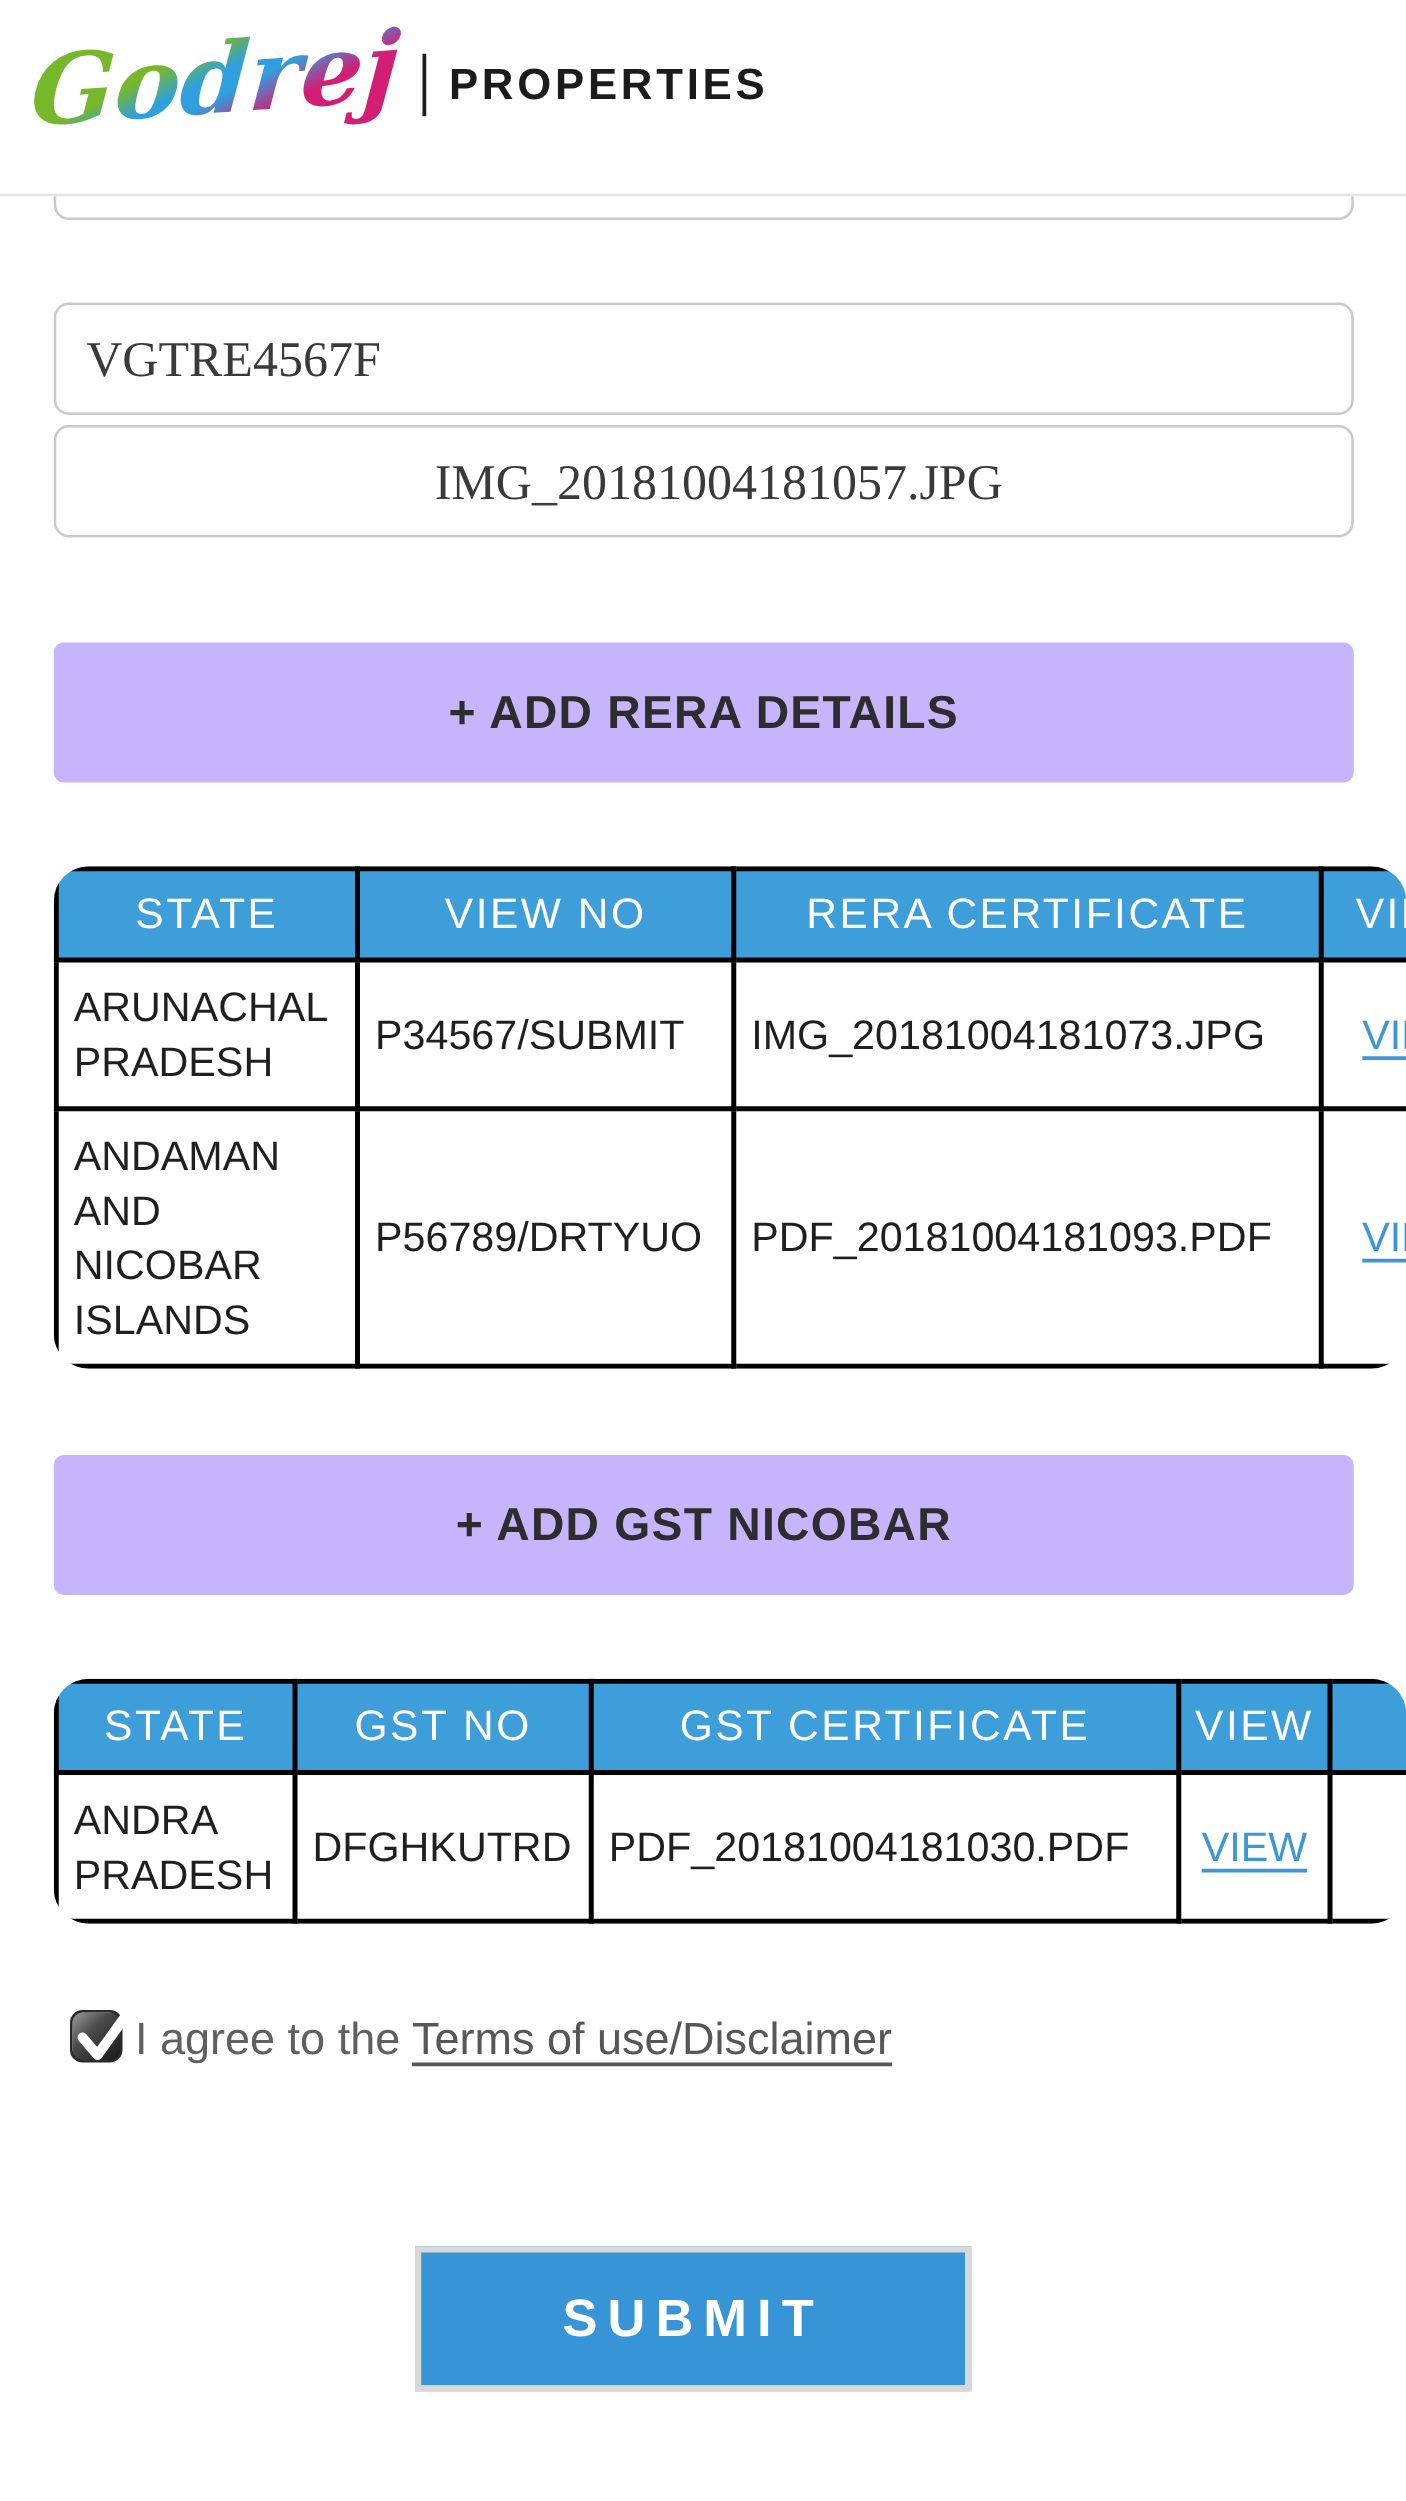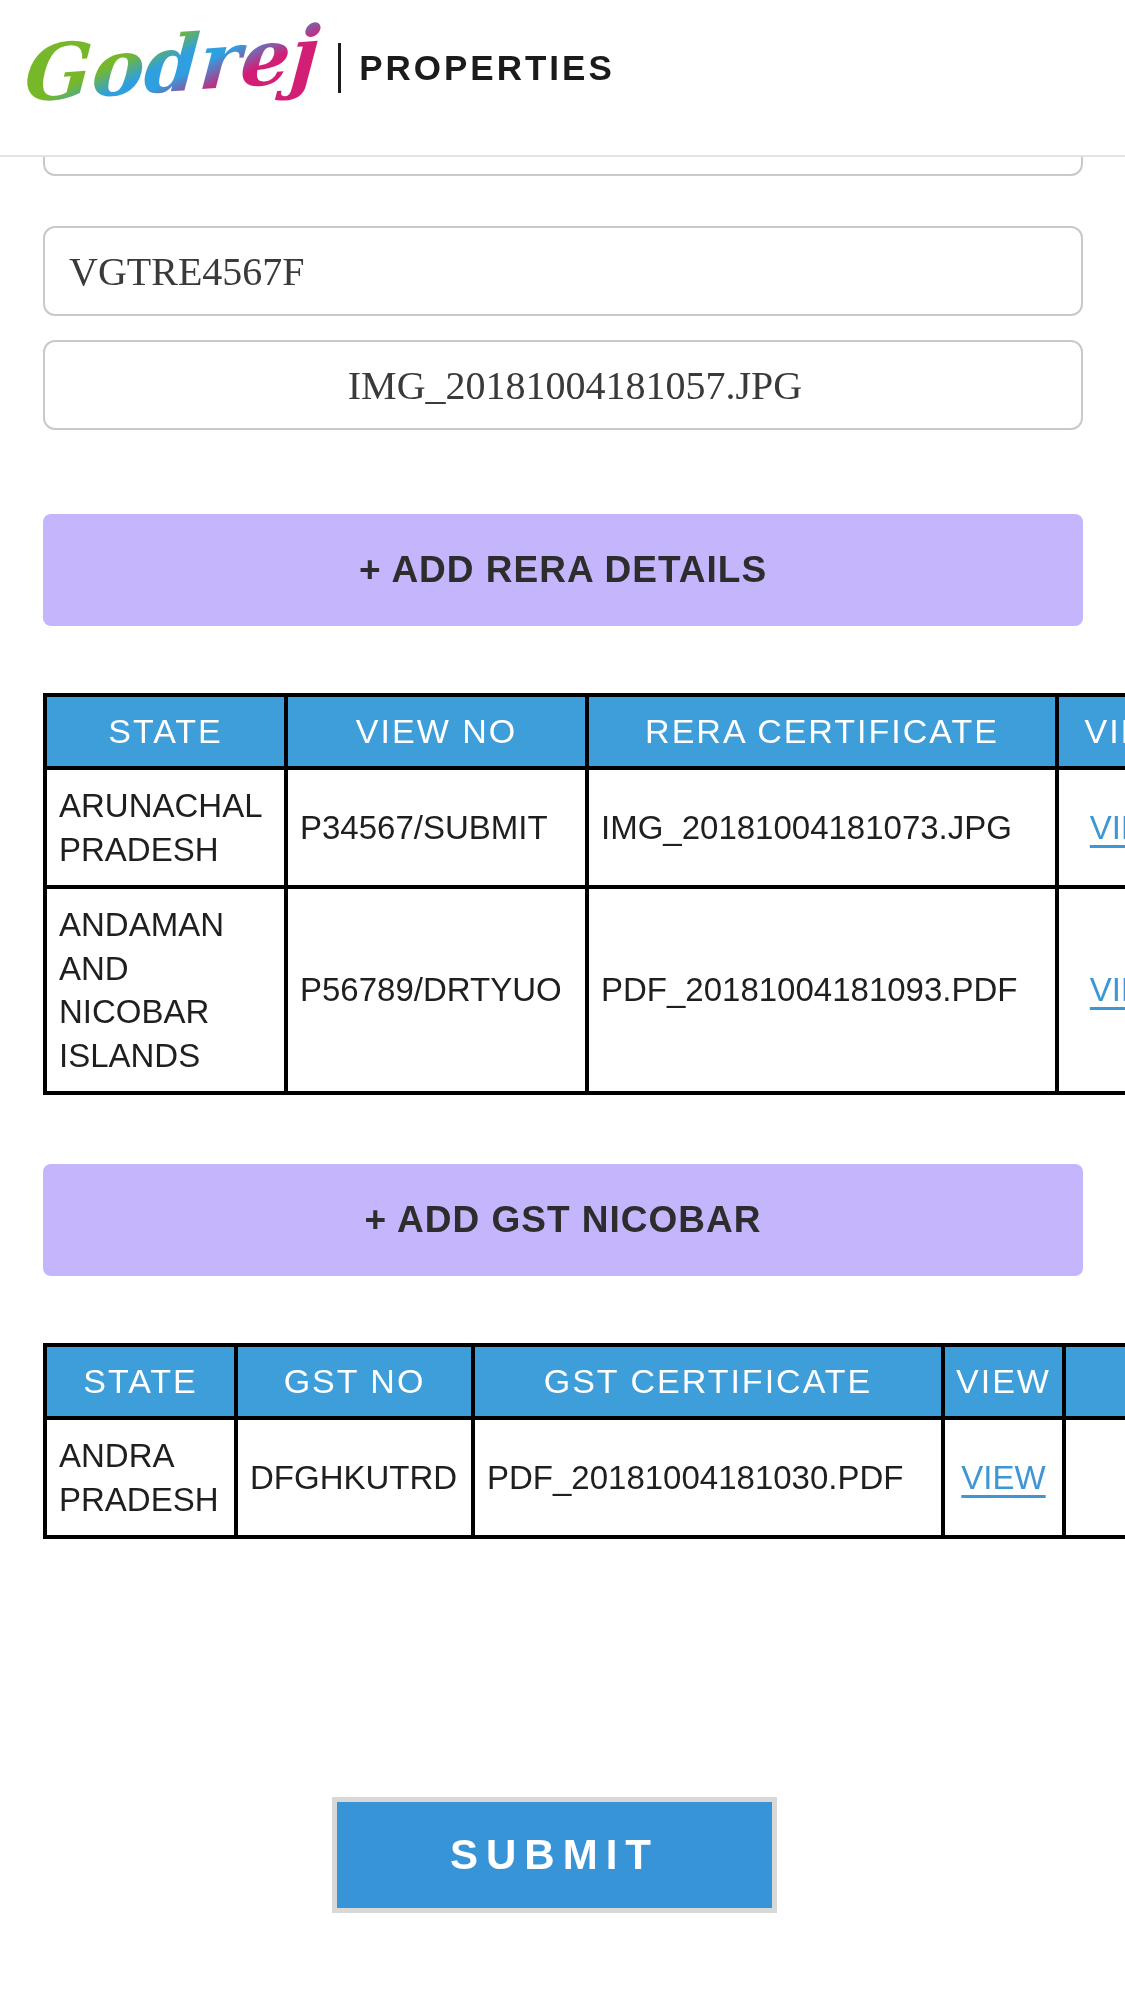--- a/index.html
+++ b/index.html
@@ -30,36 +30,36 @@
   }
 
   
   .text-input {
     position:absolute; left:43px; width:1040px; height:90px;
     border:2px solid #c9c9c9; border-radius:12px; background:#fff;
     font-family:"Liberation Serif","DejaVu Serif",serif;
     font-size:40px; color:#3a3a3a; padding:0 0 0 24px; outline:none;
   }
   .input-partial { top:110px; height:66px; z-index:1; }
-  .input-pan  { top:226px; }
+  .input-pan  { top:242px; }
   .input-file { top:340px;text-align:center; }
 
   
   .add-btn {
     position:absolute; left:43px; width:1040px; height:112px;
     background:#c4b5fd; border:none; border-radius:8px;
     font-family:"Liberation Sans","DejaVu Sans",sans-serif;
     font-size:37px; font-weight:bold; color:#2d2d2d; letter-spacing:1px;
     text-align:center; cursor:pointer;
   }
   .btn-rera { top:514px; }
   .btn-gst  { top:1164px; }
 
   
-  .table-wrap { position:absolute; left:43px; width:1082px; overflow:hidden; }
+  .table-wrap { position:absolute; left:43px; width:1082px; overflow:hidden;border-radius:28px; }
   .wrap-rera { top:693px; }
   .wrap-gst  { top:1343px; }
   table { border-collapse:collapse; table-layout:fixed; }
   .rera-table { width:1162px; }
   .gst-table  { width:1167px; }
   th, td { border:4px solid #000; background:#fff; }
   th {
     background:#3e9ed9; color:#ffffff; font-weight:normal;
     font-size:34px; letter-spacing:2px; text-align:center; height:73px;
   }
@@ -177,16 +177,24 @@
         <td>PDF_20181004181030.PDF</td>
         <td class="view-cell">
           <span class="view-link">VIEW</span>
         </td>
         <td></td>
       </tr>
     </tbody>
       </table>
   </div>
 
+  <div class="agree-row">
+    <div class="checkbox" aria-checked="true">
+      <svg width="56" height="58" viewBox="0 0 56 58">
+        <path d="M10 32 L22 46 L48 10" fill="none" stroke="#ffffff" stroke-width="8" stroke-linecap="round" stroke-linejoin="round"></path>
+      </svg>
+    </div>
+    <div class="agree-label"><span>I agree to the </span><span class="agree-link">Terms of use/Disclaimer</span></div>
+  </div>
 
   <button class="submit-btn">SUBMIT</button>
 
 </div>
 
 </body></html>

